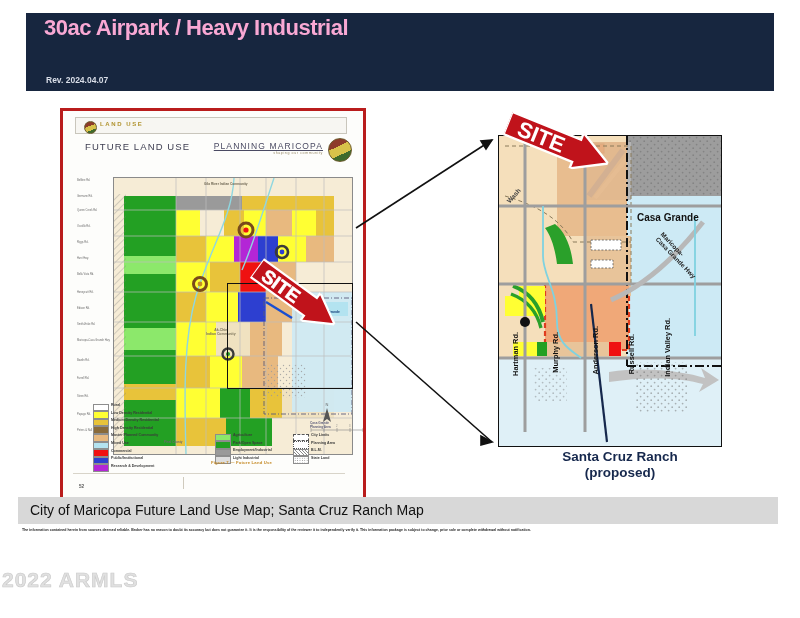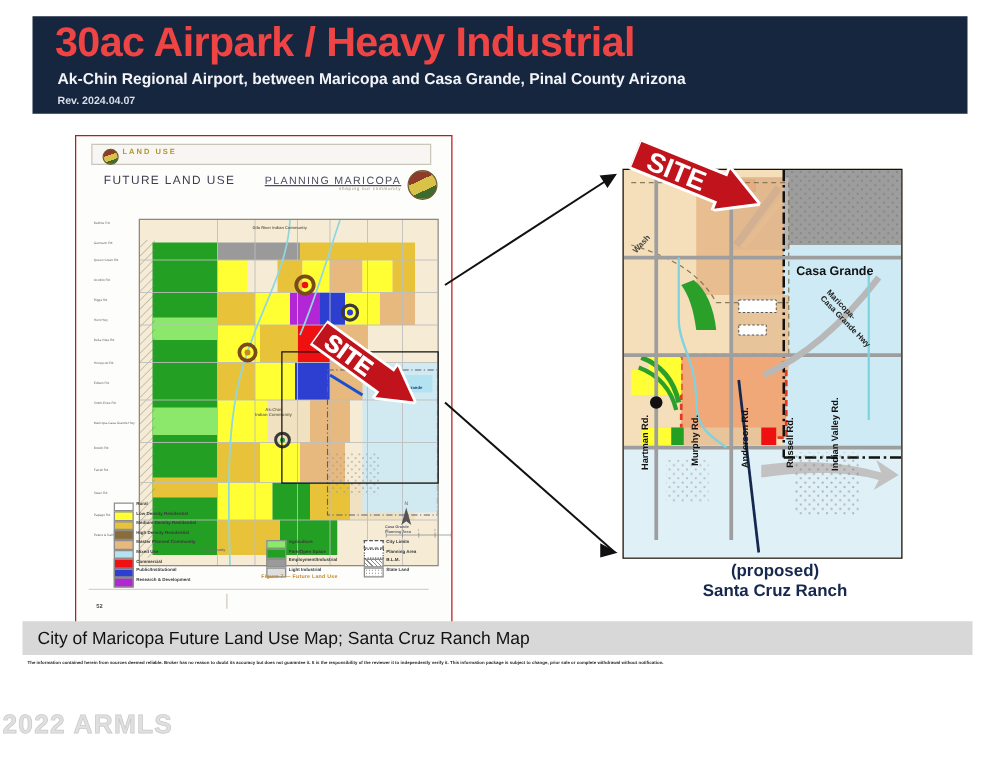--- a/index.html
+++ b/index.html
@@ -2,30 +2,30 @@
 <html><head>
 <meta charset="utf-8">
 <style>
   html,body{margin:0;padding:0;background:#ffffff;}
   body{width:800px;height:618px;position:relative;overflow:hidden;
        font-family:"Liberation Sans",sans-serif;color:#111;}
 
   
   #header-band{position:absolute;left:26px;top:13px;width:748px;height:78px;
       background:#17263f;box-shadow:0 0 0 0 transparent;}
-  #header-title{position:absolute;left:18px;top:2px;font-size:33px;font-weight:700;
-      color:#ef4444;letter-spacing:-0.5px;white-space:nowrap;}
+  #header-title{position:absolute;left:18px;top:2px;font-size:22px;font-weight:700;
+      color:#f9a8d4;letter-spacing:-0.5px;white-space:nowrap;}
   #header-subtitle{position:absolute;left:20px;top:43px;font-size:12.5px;font-weight:600;
       color:#f2f4f8;white-space:nowrap;}
   #header-rev{position:absolute;left:20px;top:62px;font-size:8.5px;font-weight:600;
       color:#d9dee8;white-space:nowrap;}
 
   
   #left-sheet{position:absolute;left:60px;top:108px;width:300px;height:392px;
-      background:#fdfdfb;border:1px solid #b91c1c;overflow:hidden;}
+      background:#fdfdfb;border:3px solid #b91c1c;overflow:hidden;}
   #lu-tabbar{position:absolute;left:12px;top:6px;width:270px;height:15px;
       background:#f7f6f2;border:1px solid #c9c6bc;}
   #lu-tab-icon{position:absolute;left:8px;top:3px;width:11px;height:11px;border-radius:50%;
       background:linear-gradient(160deg,#8d3b2a 0 38%,#d8c24a 38% 70%,#3f6b2c 70%);
       border:1px solid #6d5c2e;}
   #lu-tab-label{position:absolute;left:24px;top:3px;font-size:6px;letter-spacing:1.6px;
       font-weight:700;color:#b19430;}
   #lu-heading{position:absolute;left:22px;top:30px;font-size:9.5px;letter-spacing:1.1px;
       color:#3d3d50;font-weight:500;}
   #lu-brand{position:absolute;right:40px;top:30px;font-size:8.5px;letter-spacing:1.1px;
@@ -113,21 +113,20 @@
   
   #watermark{position:absolute;left:2px;top:568px;font-size:21px;font-weight:600;
       color:#e0e0e0;letter-spacing:1px;
       -webkit-text-stroke:0.6px #c9c9c9;}
 </style>
 </head>
 <body>
 
 <div id="header-band">
   <div id="header-title">30ac Airpark / Heavy Industrial</div>
-  <div id="header-subtitle">Ak-Chin Regional Airport, between Maricopa and Casa Grande, Pinal County Arizona</div>
   <div id="header-rev">Rev. 2024.04.07</div>
 </div>
 
 <div id="left-sheet">
 
   <div id="lu-tabbar">
     <div id="lu-tab-icon"></div>
     <div id="lu-tab-label">LAND USE</div>
   </div>
 
@@ -473,22 +472,22 @@
 <svg id="connectors">
   <g stroke="#111" stroke-width="1.6" fill="#111">
     <path d="M356 228 L492 140" fill="none"></path>
     <polygon points="492,140 481,141 486,149"></polygon>
     <path d="M356 322 L492 442" fill="none"></path>
     <polygon points="492,442 481,436 481,445"></polygon>
   </g>
 </svg>
 
 <div id="scr-label">
+  <div>Santa Cruz Ranch</div>
   <div>(proposed)</div>
-  <div>Santa Cruz Ranch</div>
 </div>
 
 <div id="caption-bar">
   <div id="caption-text">City of Maricopa Future Land Use Map;  Santa Cruz Ranch Map</div>
 </div>
 <div id="disclaimer">The information contained herein from sources deemed reliable. Broker has no reason to doubt its accuracy but does not guarantee it.  It is the responsibility of the reviewer it to independently verify it.  This information package is subject to change, prior sale or complete withdrawal without notification.</div>
 
 <div id="watermark">2022 ARMLS</div>
 
 </body></html>

